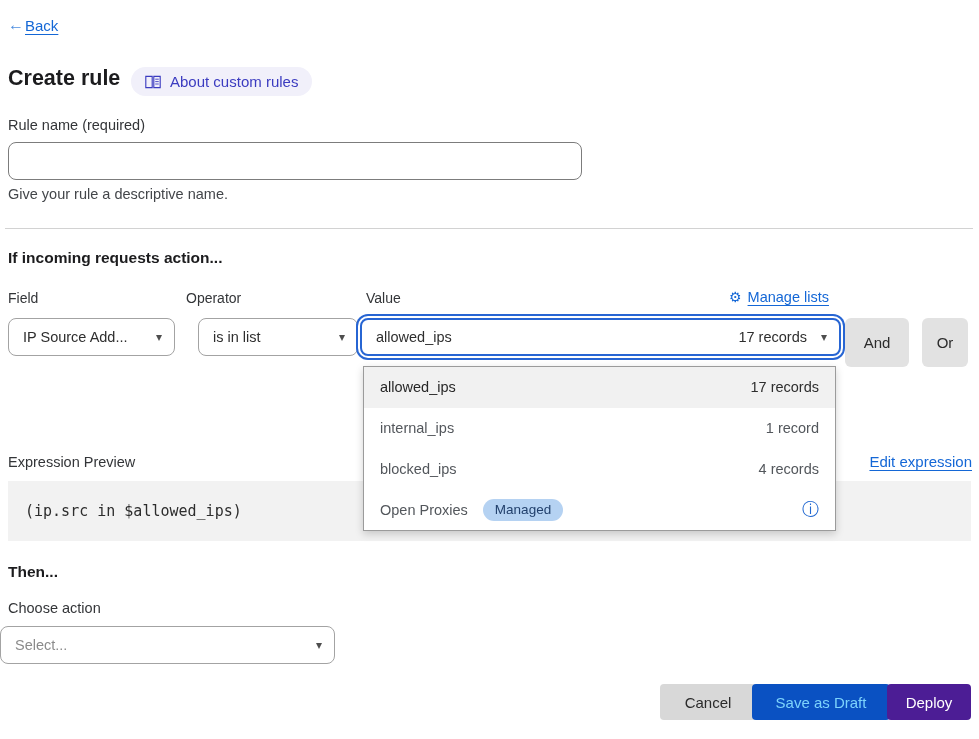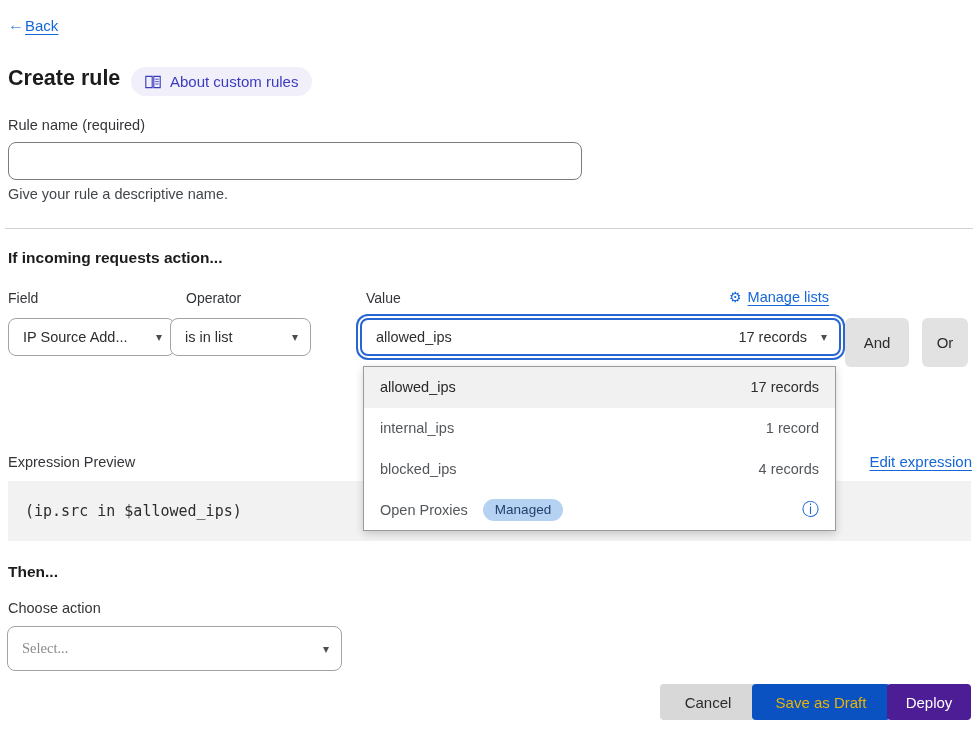--- a/index.html
+++ b/index.html
@@ -65,21 +65,21 @@
   .manage-lists .ml-text { text-decoration: underline; text-underline-offset: 3px; }
 
   .select {
     position: absolute; top: 318px; height: 38px;
     border: 1px solid #a3a3a3; border-radius: 8px; background: #fff;
     display: flex; align-items: center; justify-content: space-between;
     padding: 0 12px 0 14px; font-size: 14.5px; color: #2e2e2e; cursor: pointer;
   }
   .caret { font-size: 12px; color: #4e4e4e; line-height: 1; }
   .sel-field { left: 8px; width: 167px; }
-  .sel-operator { left: 170px; width: 141px; }
+  .sel-operator { left: 198px; width: 160px; }
   .sel-value {
     left: 360px; width: 481px;
     border: 2px solid #2765d3;
     box-shadow: 0 0 0 2px #ffffff, 0 0 0 4px #2765d3;
   }
   .sel-value .right-group { display: flex; align-items: center; gap: 14px; }
   .ghost-btn {
     position: absolute; top: 318px; height: 49px; border: none;
     background: #e2e2e2; border-radius: 6px; font-size: 15px; color: #2c2c2c;
     font-family: "Liberation Sans", sans-serif; cursor: pointer;
@@ -119,30 +119,30 @@
     background: #f2f2f2; display: flex; align-items: center;
   }
   .expr-code {
     padding-left: 17px; font-family: "DejaVu Sans Mono", "Liberation Mono", monospace;
     font-size: 15px; color: #2d2d2d;
   }
 
   
   .then-heading { position: absolute; left: 8px; top: 563px; font-size: 15.5px; font-weight: 700; color: #1c1c1e; }
   .action-label { position: absolute; left: 8px; top: 600px; font-size: 14.5px; color: #333538; }
-  .sel-action { top: 626px; left: 7px; width: 335px; height: 45px; font-family: Liberation Serif, serif; }
+  .sel-action { top: 626px; left: 0; width: 335px; height: 38px; }
   .placeholder { color: #8b8b8b; }
 
   
   .footer-btn {
     position: absolute; top: 684px; height: 36px; border: none; border-radius: 4px;
     font-size: 15px; font-family: "Liberation Sans", sans-serif; cursor: pointer;
   }
   .btn-cancel { left: 660px; width: 96px; background: #d8d8d8; color: #2b2b2b; }
-  .btn-save   { left: 752px; width: 138px; background: #0a51c2; color: #eab308; }
+  .btn-save   { left: 752px; width: 138px; background: #0a51c2; color: #7dd3fc; }
   .btn-deploy { left: 887px; width: 84px; background: #4c1d95; color: #ffffff; }
 </style>
 </head>
 <body>
 
 <div class="canvas">
 
   <a class="back">
     <span class="back-arrow">←</span>
     <span class="back-text">Back</span>

